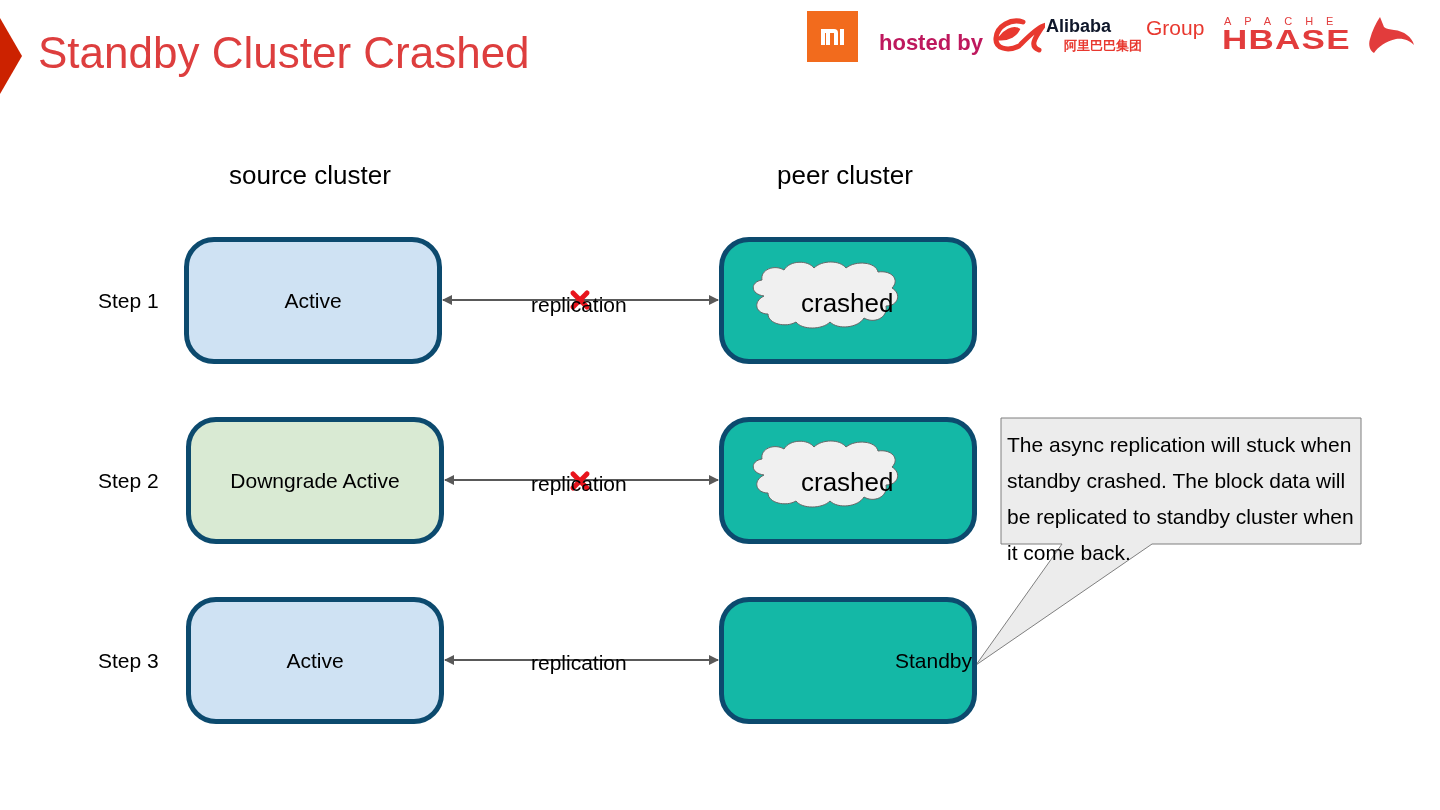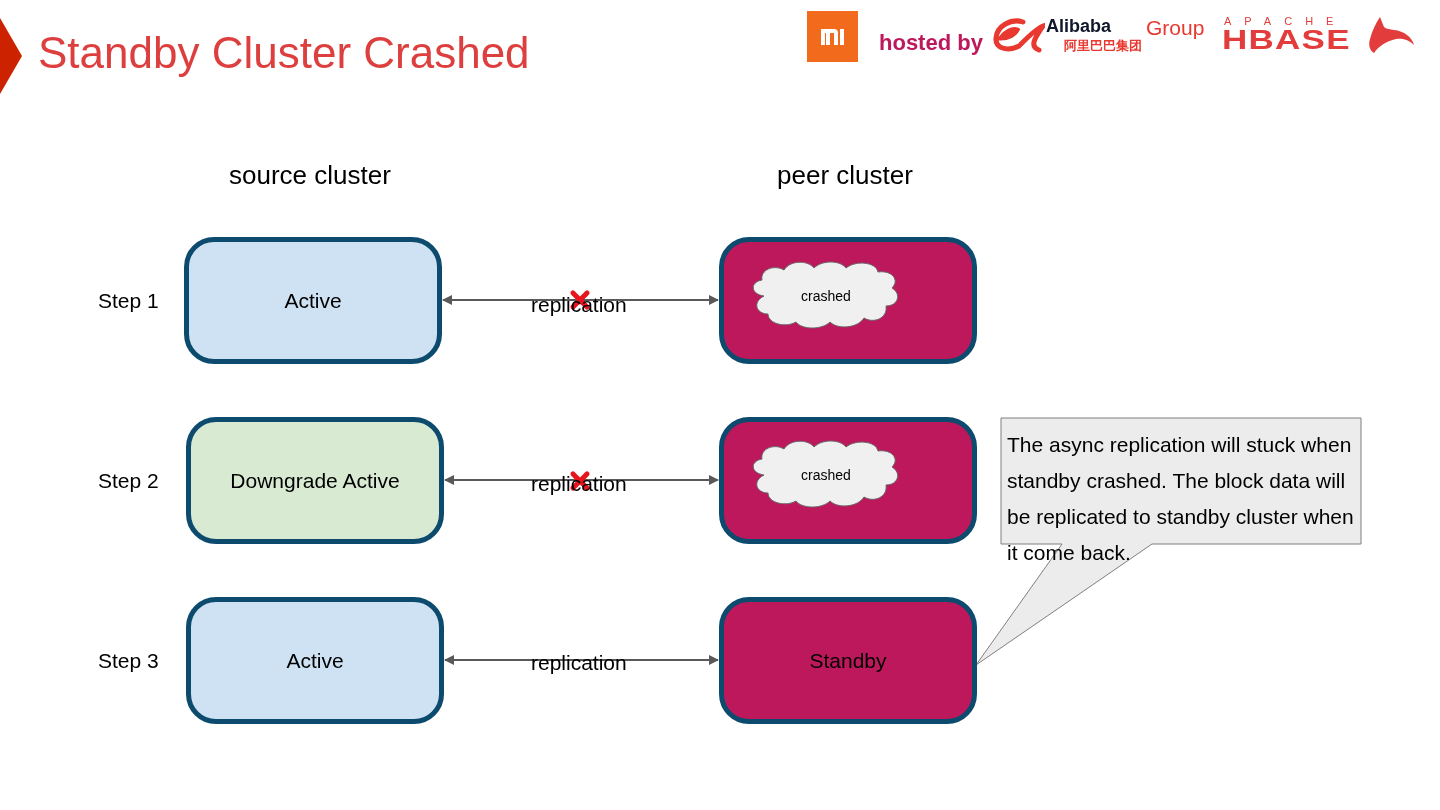--- a/index.html
+++ b/index.html
@@ -15,25 +15,25 @@
   .alibaba-group { left:1146px; top:16px; font-size:21px; color:#e8382f; white-space:nowrap; }
   .alibaba-cn { left:1064px; top:37px; font-size:13px; font-weight:bold; color:#e8382f; white-space:nowrap; letter-spacing:0px; }
   .apache { left:1224px; top:15px; font-size:11px; color:#e23c3c; letter-spacing:13px; white-space:nowrap; }
   .hbase { left:1222px; top:24px; font-size:28px; font-weight:bold; color:#e23c3c; letter-spacing:1px; white-space:nowrap; transform:scaleX(1.25); transform-origin:left top; }
   .orca { left:1366px; top:15px; width:50px; height:40px; }
   .col-header { font-size:26px; white-space:nowrap; }
   .step-label { font-size:21px; white-space:nowrap; }
   .cluster-box { border:5px solid #0c4a6e; border-radius:30px; display:flex; align-items:center; justify-content:center; font-size:21px; box-sizing:border-box; }
   .blue { background:#cfe2f3; }
   .green { background:#d9ead3; }
-  .pink { background:#be185d; }
+  .pink { background:#14b8a6;justify-content:flex-end; }
   .rep-label { font-size:21px; white-space:nowrap;margin-top:24px; }
   .callout-text { font-size:21px; line-height:36px; left:1007px; top:427px; width:350px; }
   svg.overlay { position:absolute; left:0; top:0; }
-  .cloud-text { font-size:14px; }
+  .cloud-text { font-size:26px; }
 </style>
 </head>
 <body>
 
 <div class="abs title-chevron"></div>
 <div class="abs slide-title">Standby Cluster Crashed</div>
 
 <div class="abs mi-logo">
   <svg width="26" height="20" viewBox="0 0 26 20">
     <path d="M1 2 H14 Q18 2 18 6 V18 H14 V6 H10 V18 H6 V6 H5 V18 H1 Z" fill="#fff"></path>

